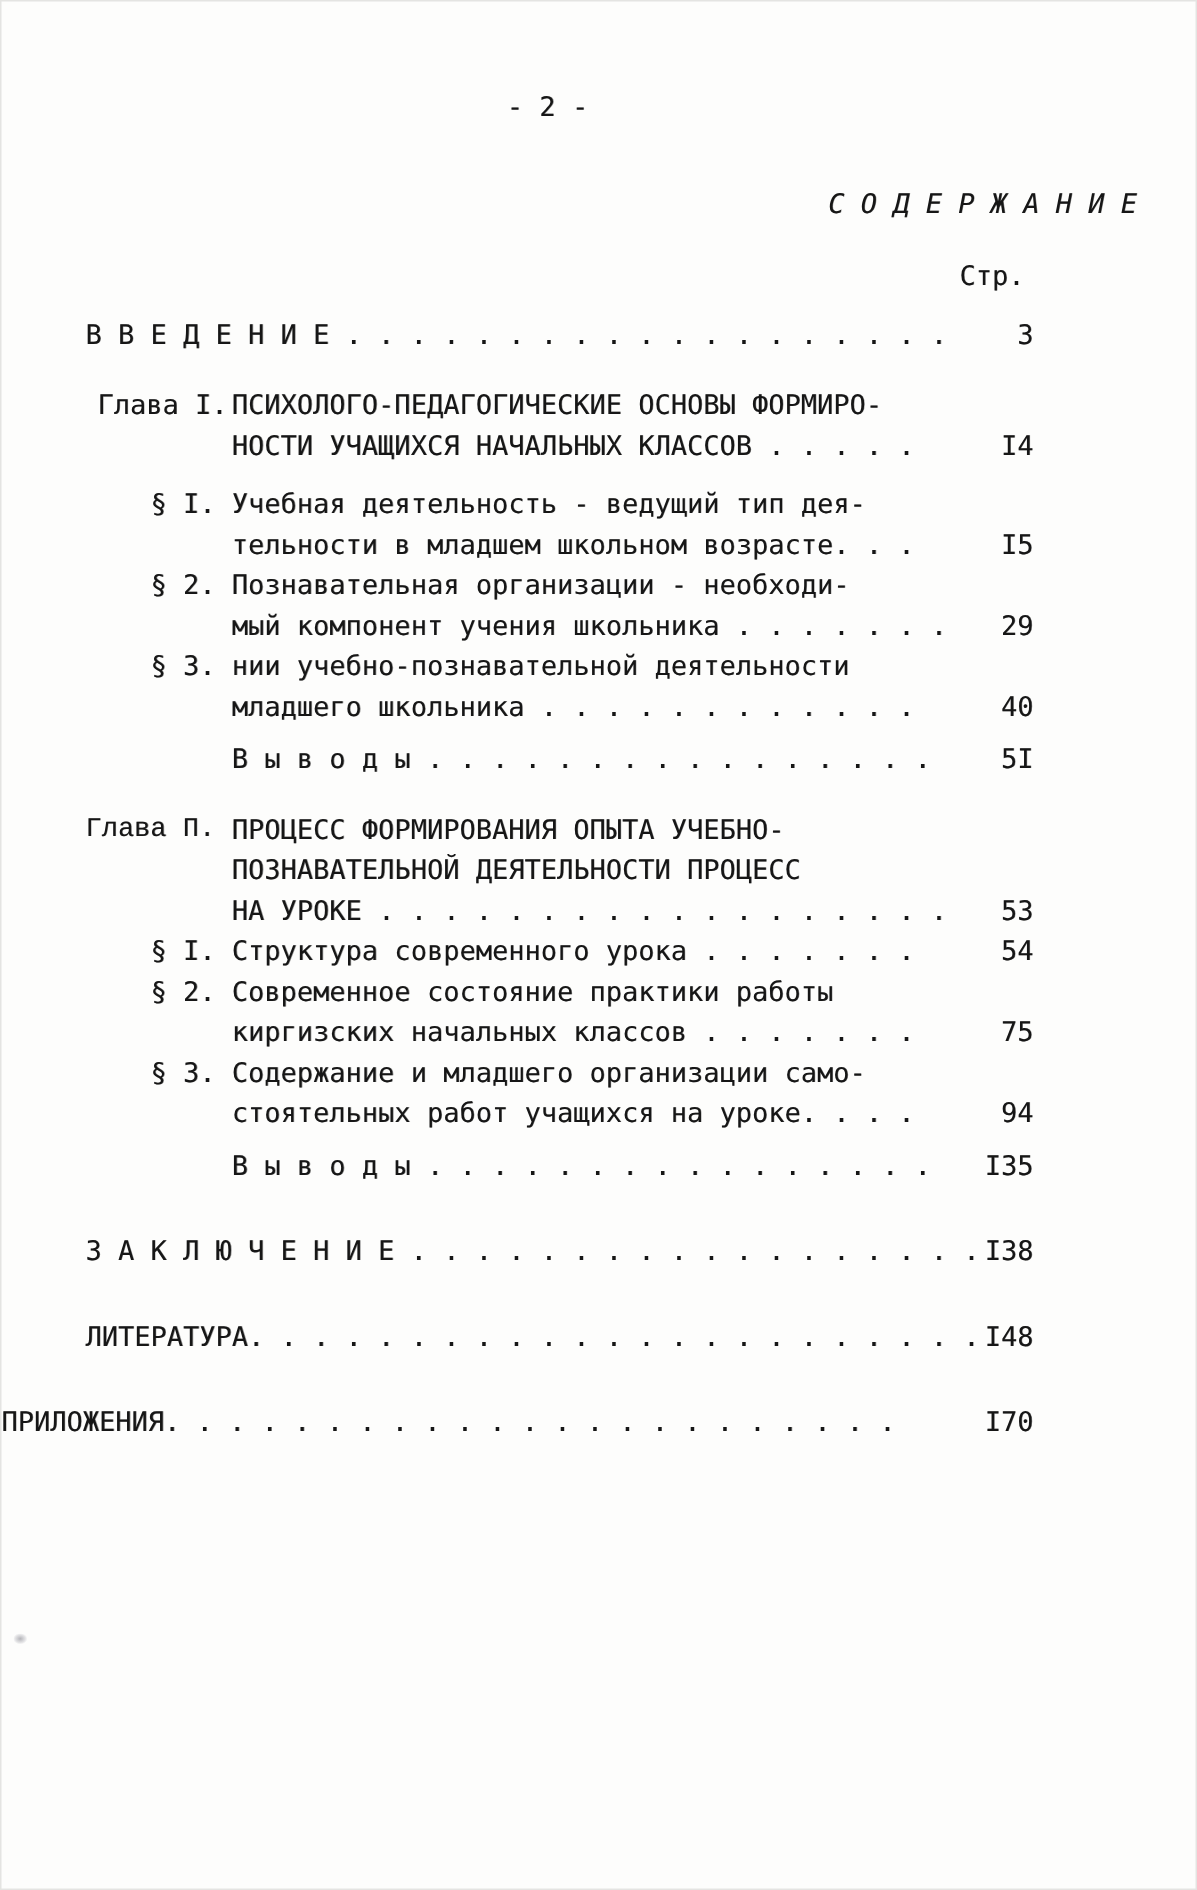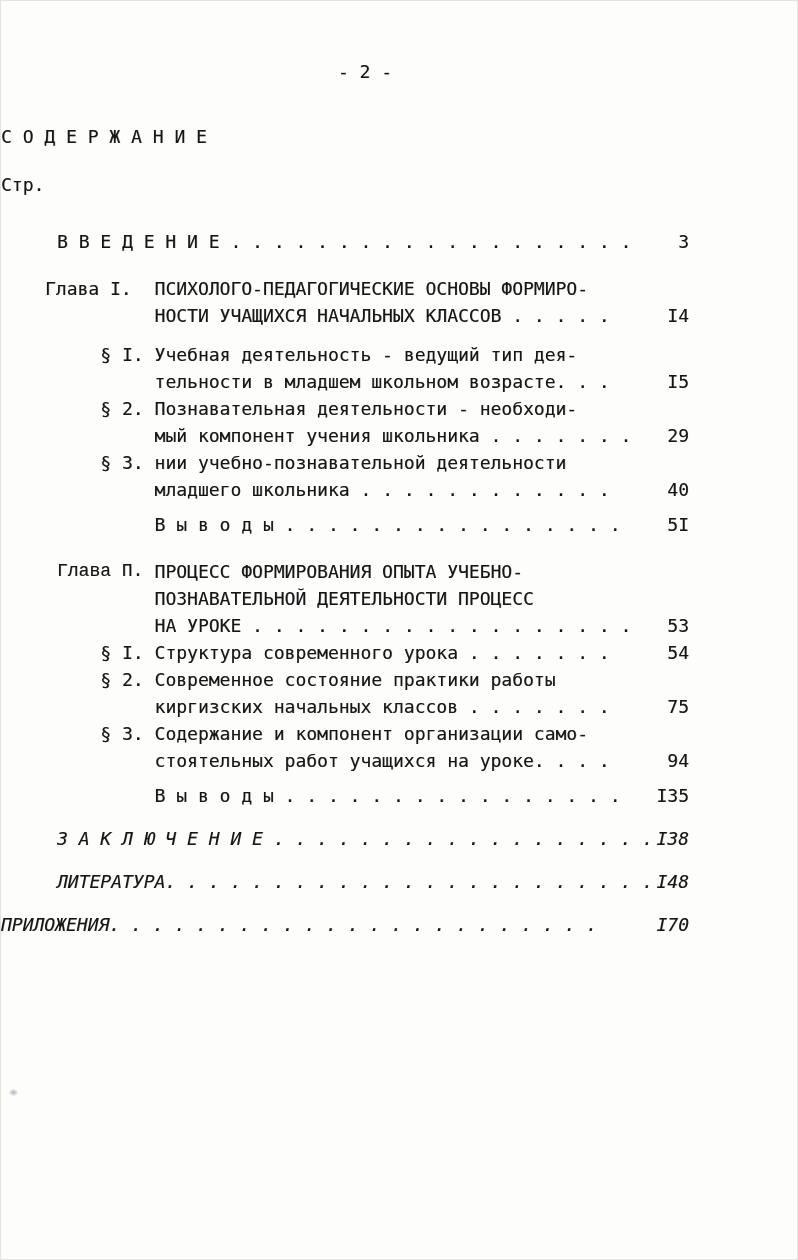--- a/index.html
+++ b/index.html
@@ -21,34 +21,36 @@
     color: #161616;
     text-shadow: 0.4px 0.3px 0 rgba(25,25,25,0.45);
   }
   .page-num {
     margin: 57px 68px 0 0;
     text-align: center;
     white-space: pre;
   }
   .doc-title {
     margin: 38px 39px 0 0;
-    text-align: left;
+    text-align: right;
     white-space: pre;
+    font-style: italic;
   }
   .col-header {
     margin: 21px 114px 0 0;
+    text-align: right;
   }
   .toc { margin: 0; }
   .toc-entry { position: relative; }
-  .k-intro         { margin-top: 30px; }
+  .k-intro         { margin-top: 12px; }
   .k-chapter       { margin-top: 20px; }
   .k-section-first { margin-top: 12px; }
   .k-section       { margin-top: 0; }
   .k-vyvody        { margin-top: 8px; }
-  .k-final         { margin-top: 16px; font-style: italic; }
+  .k-final         { margin-top: 30px; }
   .entry-label {
     position: absolute;
     top: 0;
     white-space: pre;
   }
   .entry-line {
     position: relative;
     white-space: pre;
   }
   .entry-dots { white-space: pre; }
@@ -72,32 +74,32 @@
 
 <div class="page">
   <div class="page-num">- 2 -</div>
   <div class="doc-title">С О Д Е Р Ж А Н И Е</div>
   <div class="col-header">Стр.</div>
   <div class="toc">
       <div class="toc-entry k-intro" style="padding-left: 56px;">
         <div class="entry-line"><span>В В Е Д Е Н И Е</span><span class="entry-dots"> . . . . . . . . . . . . . . . . . . .</span><span class="entry-page">3</span></div>
       </div>
       <div class="toc-entry k-chapter" style="padding-left: 153.56px;">
-        <span class="entry-label" style="left: 44px;">Глава I.</span>
+        <span class="entry-label" style="left: 64px;">Глава I.</span>
         <div class="entry-line"><span>ПСИХОЛОГО-ПЕДАГОГИЧЕСКИЕ ОСНОВЫ ФОРМИРО-</span></div>
         <div class="entry-line"><span>НОСТИ УЧАЩИХСЯ НАЧАЛЬНЫХ КЛАССОВ</span><span class="entry-dots"> . . . . .</span><span class="entry-page">I4</span></div>
       </div>
       <div class="toc-entry k-section-first" style="padding-left: 153.56px;">
         <span class="entry-label" style="left: 99.36px;">§ I.</span>
         <div class="entry-line"><span>Учебная деятельность - ведущий тип дея-</span></div>
         <div class="entry-line"><span>тельности в младшем школьном возрасте.</span><span class="entry-dots"> . .</span><span class="entry-page">I5</span></div>
       </div>
       <div class="toc-entry k-section" style="padding-left: 153.56px;">
         <span class="entry-label" style="left: 99.36px;">§ 2.</span>
-        <div class="entry-line"><span>Познавательная деятельности - необходи-</span></div>
+        <div class="entry-line"><span>Познавательная организации - необходи-</span></div>
         <div class="entry-line"><span>мый компонент учения школьника</span><span class="entry-dots"> . . . . . . .</span><span class="entry-page">29</span></div>
       </div>
       <div class="toc-entry k-section" style="padding-left: 153.56px;">
         <span class="entry-label" style="left: 99.36px;">§ 3.</span>
         <div class="entry-line"><span>нии учебно-познавательной деятельности</span></div>
         <div class="entry-line"><span>младшего школьника</span><span class="entry-dots"> . . . . . . . . . . . .</span><span class="entry-page">40</span></div>
       </div>
       <div class="toc-entry k-vyvody" style="padding-left: 153.56px;">
         <div class="entry-line"><span>В ы в о д ы</span><span class="entry-dots"> . . . . . . . . . . . . . . . .</span><span class="entry-page">5I</span></div>
       </div>
@@ -111,21 +113,21 @@
         <span class="entry-label" style="left: 99.36px;">§ I.</span>
         <div class="entry-line"><span>Структура современного урока</span><span class="entry-dots"> . . . . . . .</span><span class="entry-page">54</span></div>
       </div>
       <div class="toc-entry k-section" style="padding-left: 153.56px;">
         <span class="entry-label" style="left: 99.36px;">§ 2.</span>
         <div class="entry-line"><span>Современное состояние практики работы</span></div>
         <div class="entry-line"><span>киргизских начальных классов</span><span class="entry-dots"> . . . . . . .</span><span class="entry-page">75</span></div>
       </div>
       <div class="toc-entry k-section" style="padding-left: 153.56px;">
         <span class="entry-label" style="left: 99.36px;">§ 3.</span>
-        <div class="entry-line"><span>Содержание и компонент организации само-</span></div>
+        <div class="entry-line"><span>Содержание и младшего организации само-</span></div>
         <div class="entry-line"><span>стоятельных работ учащихся на уроке.</span><span class="entry-dots"> . . .</span><span class="entry-page">94</span></div>
       </div>
       <div class="toc-entry k-vyvody" style="padding-left: 153.56px;">
         <div class="entry-line"><span>В ы в о д ы</span><span class="entry-dots"> . . . . . . . . . . . . . . . .</span><span class="entry-page">I35</span></div>
       </div>
       <div class="toc-entry k-final" style="padding-left: 56px;">
         <div class="entry-line"><span>З А К Л Ю Ч Е Н И Е</span><span class="entry-dots"> . . . . . . . . . . . . . . . . . .</span><span class="entry-page">I38</span></div>
       </div>
       <div class="toc-entry k-final" style="padding-left: 56px;">
         <div class="entry-line"><span>ЛИТЕРАТУРА.</span><span class="entry-dots"> . . . . . . . . . . . . . . . . . . . . . .</span><span class="entry-page">I48</span></div>

